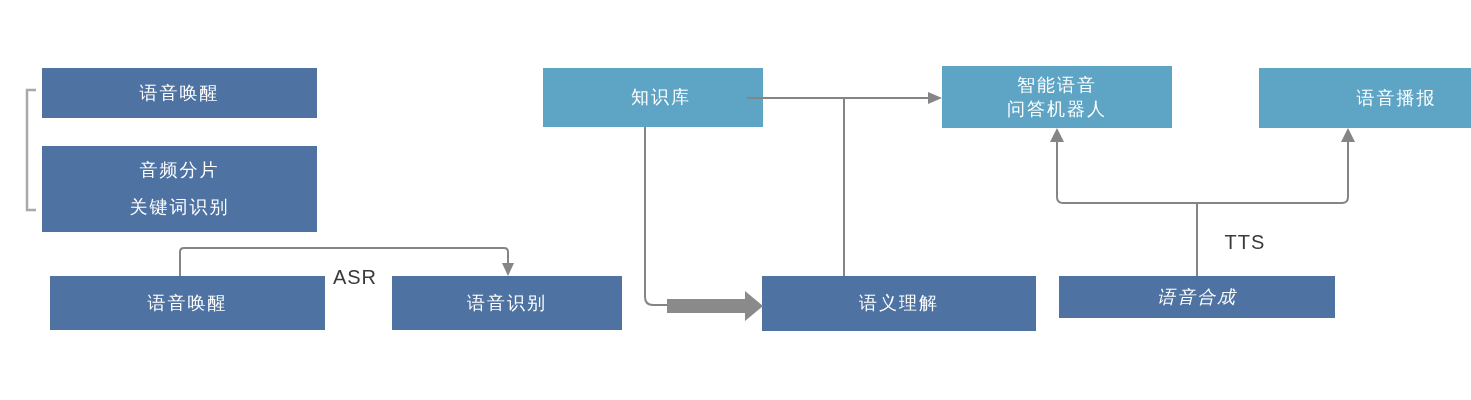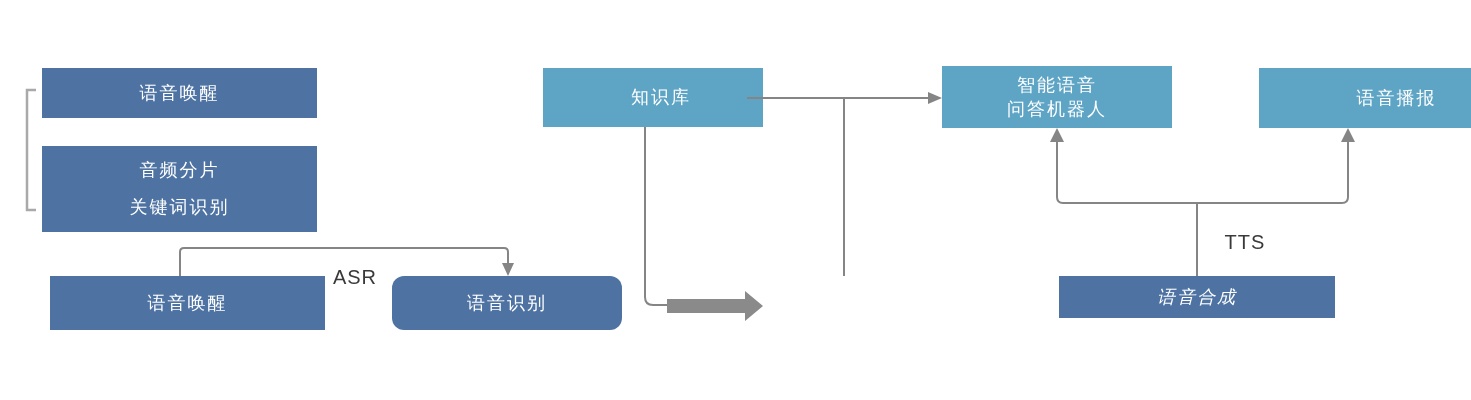--- a/index.html
+++ b/index.html
@@ -39,21 +39,22 @@
 </head>
 <body>
 
 <div id="canvas">
 
   <div class="box dark" style="left:42px;top:68px;width:275px;height:50px;">语音唤醒</div>
   <div class="box dark" style="left:42px;top:125px;width:275px;height:49px;margin-top:21px;">音频分片</div>
   <div class="box dark" style="left:42px;top:183px;width:275px;height:49px;">关键词识别</div>
 
   <div class="box dark" style="left:42px;top:276px;width:275px;height:54px;margin-left:8px;">语音唤醒</div>
-  <div class="box dark" style="left:392px;top:276px;width:230px;height:54px;border-radius:12px;">语音识别</div>
+  <div class="box dark" style="left:392px;top:276px;width:230px;height:54px;">语音识别</div>
+  <div class="box dark" style="left:762px;top:276px;width:274px;height:55px;">语义理解</div>
   <div class="box dark" style="left:1059px;top:276px;width:276px;height:42px;font-style:italic;">语音合成</div>
 
   <div class="box light" style="left:543px;top:68px;width:204px;height:59px;padding-left:16px;">知识库</div>
   <div class="box light" style="left:942px;top:66px;width:230px;height:62px;">智能语音
 问答机器人</div>
   <div class="box light" style="left:1259px;top:68px;width:179px;height:60px;padding-left:48px;">语音播报</div>
 
   <div class="annotation" style="left:320px;top:262px;width:70px;height:30px;text-align:right;">ASR</div>
   <div class="annotation" style="left:1210px;top:227px;width:70px;height:30px;">TTS</div>
 

